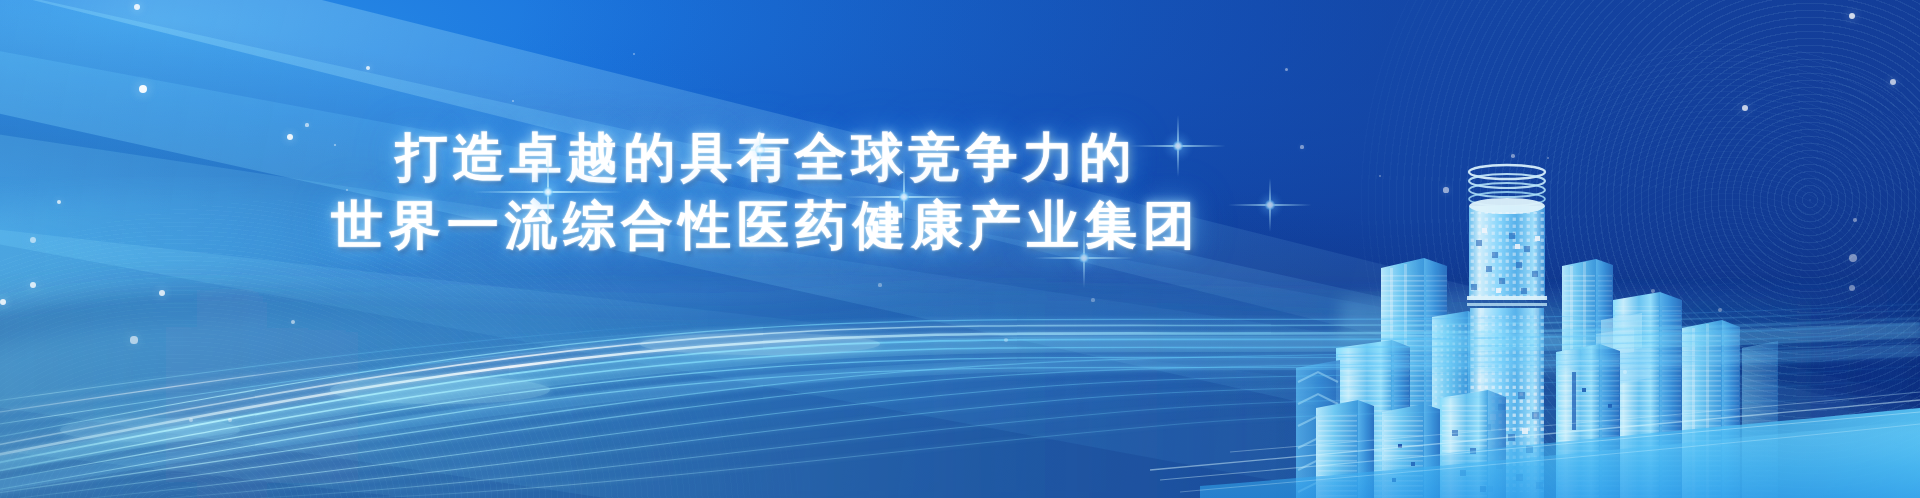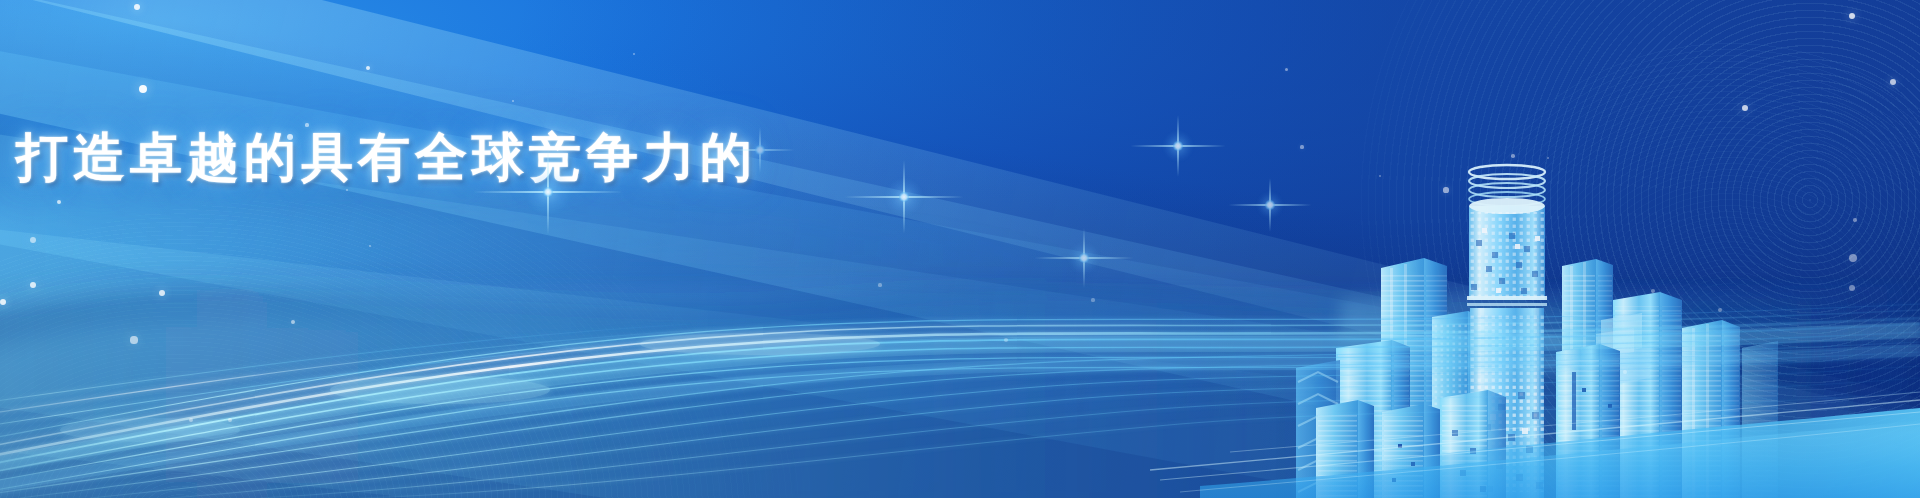--- a/index.html
+++ b/index.html
@@ -86,21 +86,21 @@
   .svgwrap svg{display:block;width:1920px;height:498px;}
 
   
   .dot{position:absolute;border-radius:50%;background:#ffffff;}
 
   
   .headline{
     position:absolute;
     left:16px; top:124px;
     width:1500px;
-    text-align:left;
+    text-align:center;
     z-index:40;
   }
   .hl-line{
     display:block;
     font-size:52px;
     line-height:68px;
     letter-spacing:5px;
     font-weight:700;
     color:#ffffff;
     white-space:nowrap;
@@ -586,20 +586,21 @@
       <div class="dot" style="left: 1849px; top: 285px; width: 6px; height: 6px; opacity: 0.4; box-shadow: rgba(200, 240, 255, 0.32) 0px 0px 9px;"></div>
       <div class="dot" style="left: 1650.8px; top: 288.8px; width: 4.4px; height: 4.4px; opacity: 0.35; box-shadow: rgba(200, 240, 255, 0.28) 0px 0px 6.6px;"></div>
       <div class="dot" style="left: 1623px; top: 370px; width: 4px; height: 4px; opacity: 0.3; box-shadow: rgba(200, 240, 255, 0.24) 0px 0px 6px;"></div>
       <div class="dot" style="left: 878.4px; top: 283.4px; width: 3.2px; height: 3.2px; opacity: 0.35; box-shadow: rgba(200, 240, 255, 0.28) 0px 0px 4.8px;"></div>
       <div class="dot" style="left: 1003.6px; top: 337.6px; width: 4.8px; height: 4.8px; opacity: 0.3; box-shadow: rgba(200, 240, 255, 0.24) 0px 0px 7.2px;"></div>
       <div class="dot" style="left: 1091.4px; top: 298.4px; width: 3.2px; height: 3.2px; opacity: 0.3; box-shadow: rgba(200, 240, 255, 0.24) 0px 0px 4.8px;"></div>
     </div>
 
   <div class="headline">
     <span class="hl-line l1">打造卓越的具有全球竞争力的</span>
+    <span class="hl-line l2">世界一流综合性医药健康产业集团</span>
   </div>
 
   <div class="layer" id="flares">
       <div class="flare" style="left: 548px; top: 192px; width: 0px; height: 0px; opacity: 0.95;">
         <div class="halo" style="width: 46px; height: 46px; margin-left: -23px; margin-top: -23px;"></div>
         <div class="hbar" style="width: 150px; margin-left: -75px;"></div>
         <div class="vbar" style="height: 86px; margin-top: -43px;"></div>
         <div class="core"></div>
       </div>
       <div class="flare" style="left: 904px; top: 197px; width: 0px; height: 0px; opacity: 0.88;">

